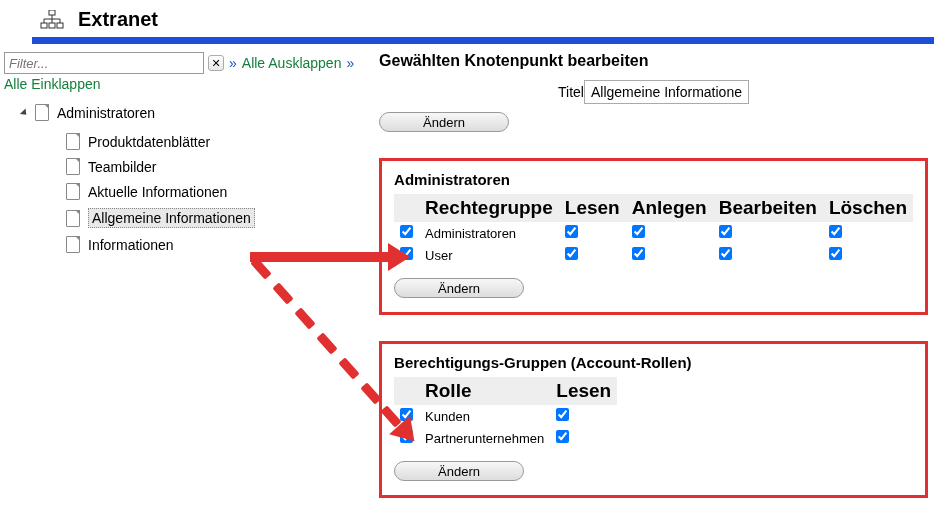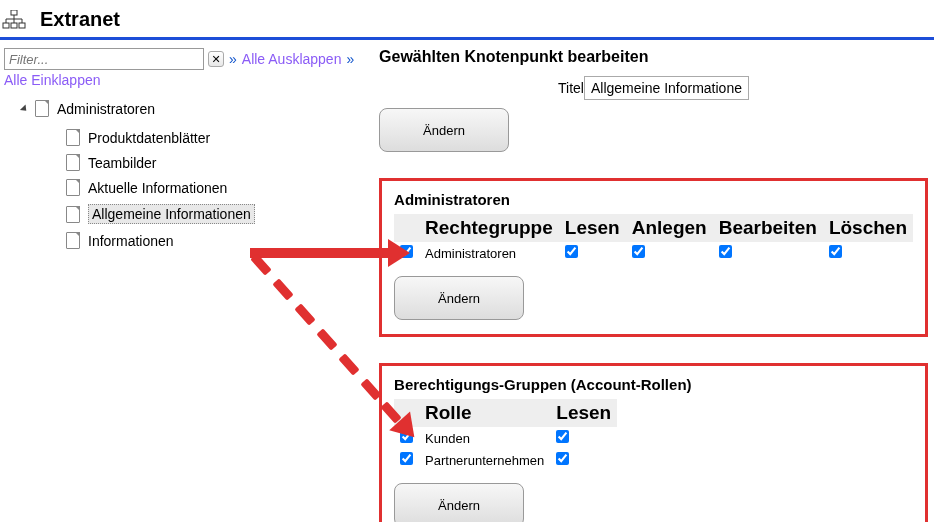--- a/index.html
+++ b/index.html
@@ -1,40 +1,40 @@
 <!DOCTYPE html>
 <html><head>
 <meta charset="utf-8">
 <style>
 * { box-sizing: border-box; margin: 0; padding: 0; }
 body { font-family: Arial, sans-serif; font-size: 14px; color: #000; background: #fff; width: 934px; }
-.header { display: flex; align-items: center; padding: 8px 2px 6px; border-bottom: 3px solid #1d4ed8; }
+.header { display: flex; align-items: center; padding: 8px 8px 6px; border-bottom: 7px solid #1d4ed8; margin-left: 32px; }
 .header-icon { width: 24px; height: 20px; margin-right: 14px; }
 .header-title { font-size: 20px; font-weight: bold; }
 .main { display: flex; padding-top: 8px; position: relative; }
 .left { width: 430px; padding-left: 4px; }
 .filter-row { display: flex; align-items: center; flex-wrap: wrap; gap: 2px; margin-bottom: 6px; }
 .filter-input { width: 200px; height: 22px; border: 1px solid #999; padding: 2px 4px; font-size: 13px; font-style: italic; color: #888; }
 .filter-clear { width: 16px; height: 16px; border: 1px solid #aaa; border-radius: 3px; display: inline-flex; align-items: center; justify-content: center; font-size: 11px; background: linear-gradient(#fff,#e8e8e8); cursor: pointer; margin-left: 2px; }
-.link { color: #8b5cf6; text-decoration: none; cursor: pointer; }
+.link { color: #15803d; text-decoration: none; cursor: pointer; }
 .sep { color: #1155cc; margin: 0 3px; }
 .tree { margin-top: 10px; }
 .tree-row { display: flex; align-items: center; padding: 2px 0; }
 .tree-toggle { width: 0; height: 0; border-left: 5px solid #444; border-top: 4px solid transparent; border-bottom: 4px solid transparent; transform: rotate(45deg); margin-left: 18px; margin-right: 8px; }
 .page-icon { width: 14px; height: 17px; border: 1px solid #888; border-radius: 1px; position: relative; margin-right: 8px; background: #fff; }
 .page-icon::after { content: ""; position: absolute; right: -1px; top: -1px; width: 0; height: 0; border-left: 5px solid transparent; border-top: 5px solid #888; }
 .tree-child { padding-left: 62px; margin-top: 6px; }
 .tree-child .tree-row { padding: 4px 0; }
 .selected { background: #e8e8e8; border: 1px dotted #888; padding: 1px 3px; }
 .right { flex: 1; padding-left: 2px; padding-right: 6px; }
 .section-title { font-size: 16px; font-weight: bold; margin-bottom: 10px; }
 .title-row { display: flex; align-items: center; justify-content: center; margin-bottom: 8px; }
 .title-label { font-size: 14px; }
 .title-input { width: 165px; height: 24px; border: 1px solid #aaa; padding: 2px 6px; font-size: 14px; }
-.btn { width: 130px; height: 44px; background: linear-gradient(#f7f7f7,#ddd); border: 1px solid #999; border-radius: 8px; cursor: pointer; font-size: 13px; }
+.btn { width: 130px; height: 20px; background: linear-gradient(#f7f7f7,#ddd); border: 1px solid #999; border-radius: 14px; cursor: pointer; font-size: 13px; }
 .panel { border: 3px solid #e03030; padding: 10px 12px 14px; margin-top: 26px; position: relative; }
 .panel-title { font-size: 15px; font-weight: bold; margin-bottom: 6px; }
 table { border-collapse: collapse; }
 th { background: #eee; text-align: left; font-weight: bold; padding: 3px 6px; font-size: 19px; }
 td { padding: 3px 6px; font-size: 13px; }
 .cb { width: 13px; height: 13px; }
 .arrow { position: absolute; pointer-events: none; }
 .arrow-solid { left: 250px; top: 198px; width: 170px; height: 30px; }
 .arrow-line { position: absolute; height: 10px; background: #e03030; top: 10px; }
 .arrow-head { position: absolute; width: 0; height: 0; border-top: 14px solid transparent; border-bottom: 14px solid transparent; border-left: 22px solid #e03030; }
@@ -125,20 +125,28 @@
           </thead>
         <tbody id="perm-body">
             <tr>
               <td><input type="checkbox" class="cb" checked="" style=""></td>
               <td>Administratoren</td>
               <td><input type="checkbox" class="cb" checked="" style=""></td>
               <td><input type="checkbox" class="cb" checked="" style=""></td>
               <td><input type="checkbox" class="cb" checked="" style=""></td>
               <td><input type="checkbox" class="cb" checked="" style=""></td>
             </tr>
+            <tr>
+              <td><input type="checkbox" class="cb" checked="" style=""></td>
+              <td>User</td>
+              <td><input type="checkbox" class="cb" checked="" style=""></td>
+              <td><input type="checkbox" class="cb" checked="" style=""></td>
+              <td><input type="checkbox" class="cb" checked="" style=""></td>
+              <td><input type="checkbox" class="cb" checked="" style=""></td>
+            </tr>
           </tbody>
       </table>
       <div style="height:12px"></div>
       <button class="btn">Ändern</button>
     </div>
 
     <div class="panel">
       <div class="panel-title">Berechtigungs-Gruppen (Account-Rollen)</div>
       <table>
         <thead>

